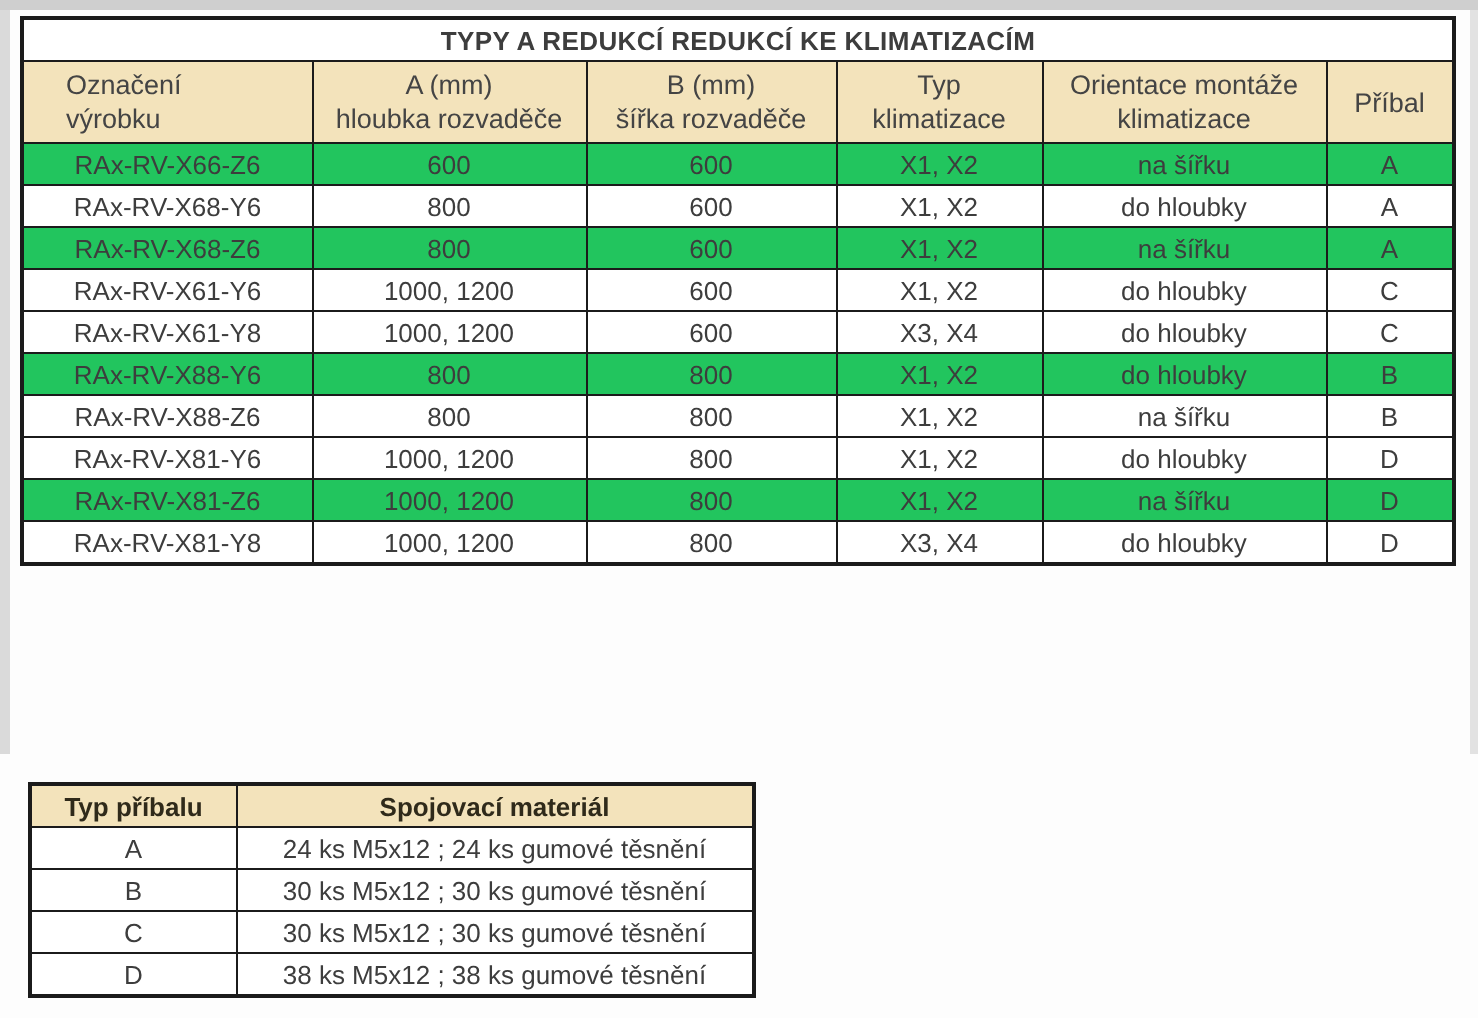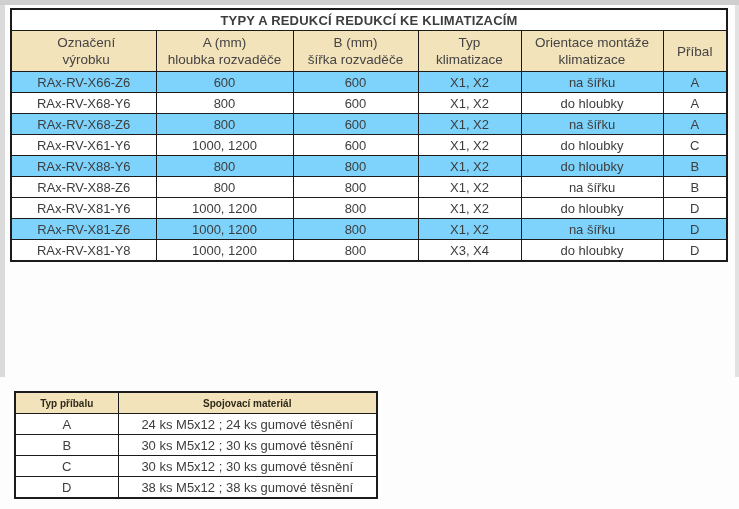--- a/index.html
+++ b/index.html
@@ -47,46 +47,46 @@
     background: #f3e3bb;
     color: #444444;
     font-weight: normal;
     font-size: 13.5px;
     line-height: 17px;
     text-align: center;
     vertical-align: middle;
     padding: 3px 2px;
     border: 1px solid #1b1b1b;
   }
-  .main-table th.c0 { text-align: center; padding-left: 7px; }
+  .main-table th.c0 { text-align: left; padding-left: 21px; }
   .main-table td {
     font-size: 13px;
     color: #3d3d3d;
     text-align: center;
     vertical-align: middle;
     height: 20px;
     padding: 0 2px;
     border: 1px solid #1b1b1b;
     background: #ffffff;
   }
-  .main-table tr.alt td { background: #7dd3fc; }
+  .main-table tr.alt td { background: #22c55e; }
 
   
   .acc-table {
     position: absolute; left: 14px; top: 391px;
     border: 2px solid #1b1b1b;
     table-layout: fixed;
   }
   .acc-table col.a0 { width: 103px; }
   .acc-table col.a1 { width: 259px; }
   .acc-table th {
     background: #f3e3bb;
     color: #2f2a1a;
     font-weight: bold;
-    font-size: 10px;
+    font-size: 13px;
     text-align: center;
     vertical-align: middle;
     height: 20px;
     padding: 0 2px;
     border: 1px solid #1b1b1b;
   }
   .acc-table td {
     background: #ffffff;
     font-size: 13px;
     color: #3d3d3d;
@@ -169,20 +169,28 @@
         <td>A</td>
       </tr>
       <tr>
         <td>RAx-RV-X61-Y6</td>
         <td>1000, 1200</td>
         <td>600</td>
         <td>X1, X2</td>
         <td>do hloubky</td>
         <td>C</td>
       </tr>
+      <tr>
+        <td>RAx-RV-X61-Y8</td>
+        <td>1000, 1200</td>
+        <td>600</td>
+        <td>X3, X4</td>
+        <td>do hloubky</td>
+        <td>C</td>
+      </tr>
       <tr class="alt">
         <td>RAx-RV-X88-Y6</td>
         <td>800</td>
         <td>800</td>
         <td>X1, X2</td>
         <td>do hloubky</td>
         <td>B</td>
       </tr>
       <tr>
         <td>RAx-RV-X88-Z6</td>

